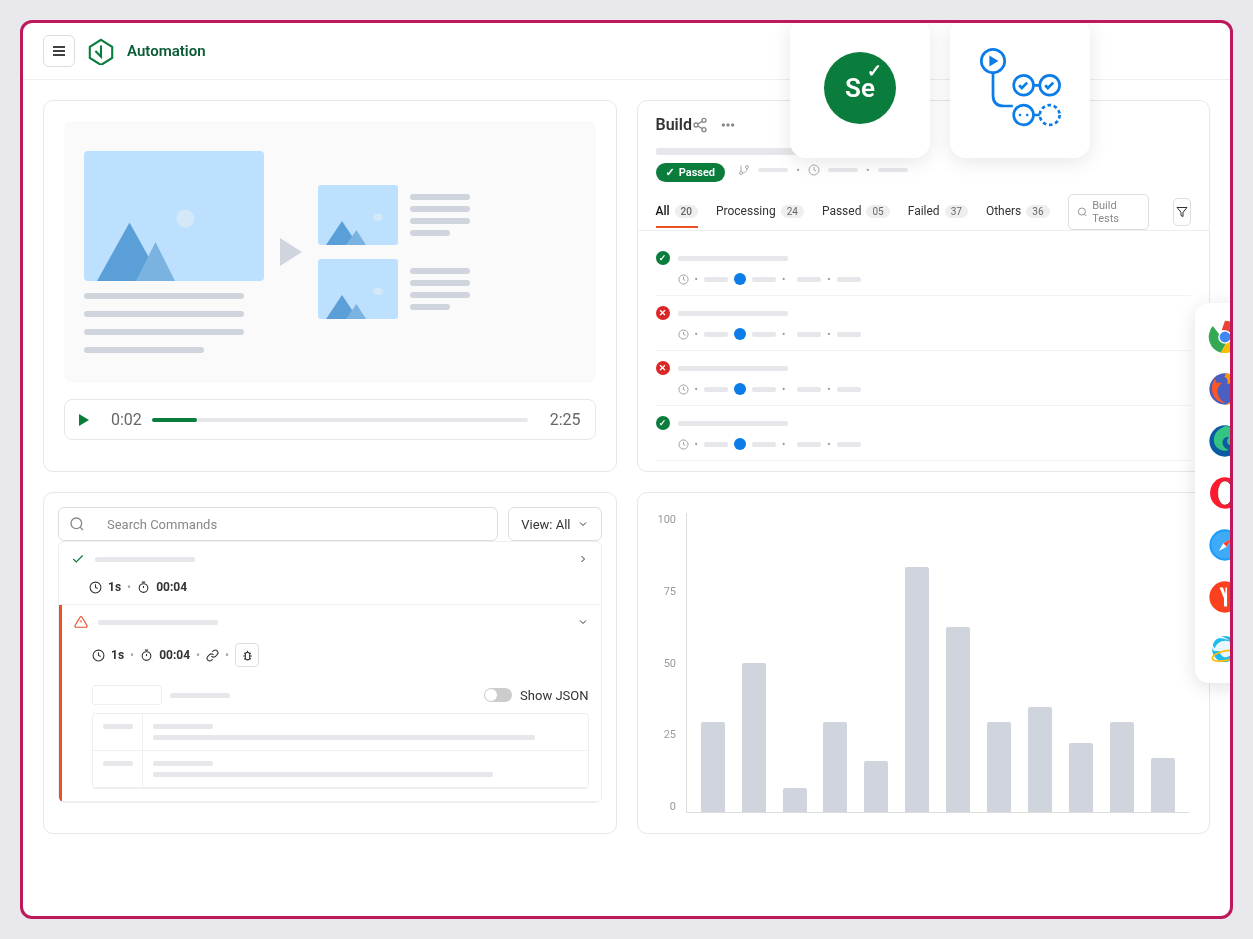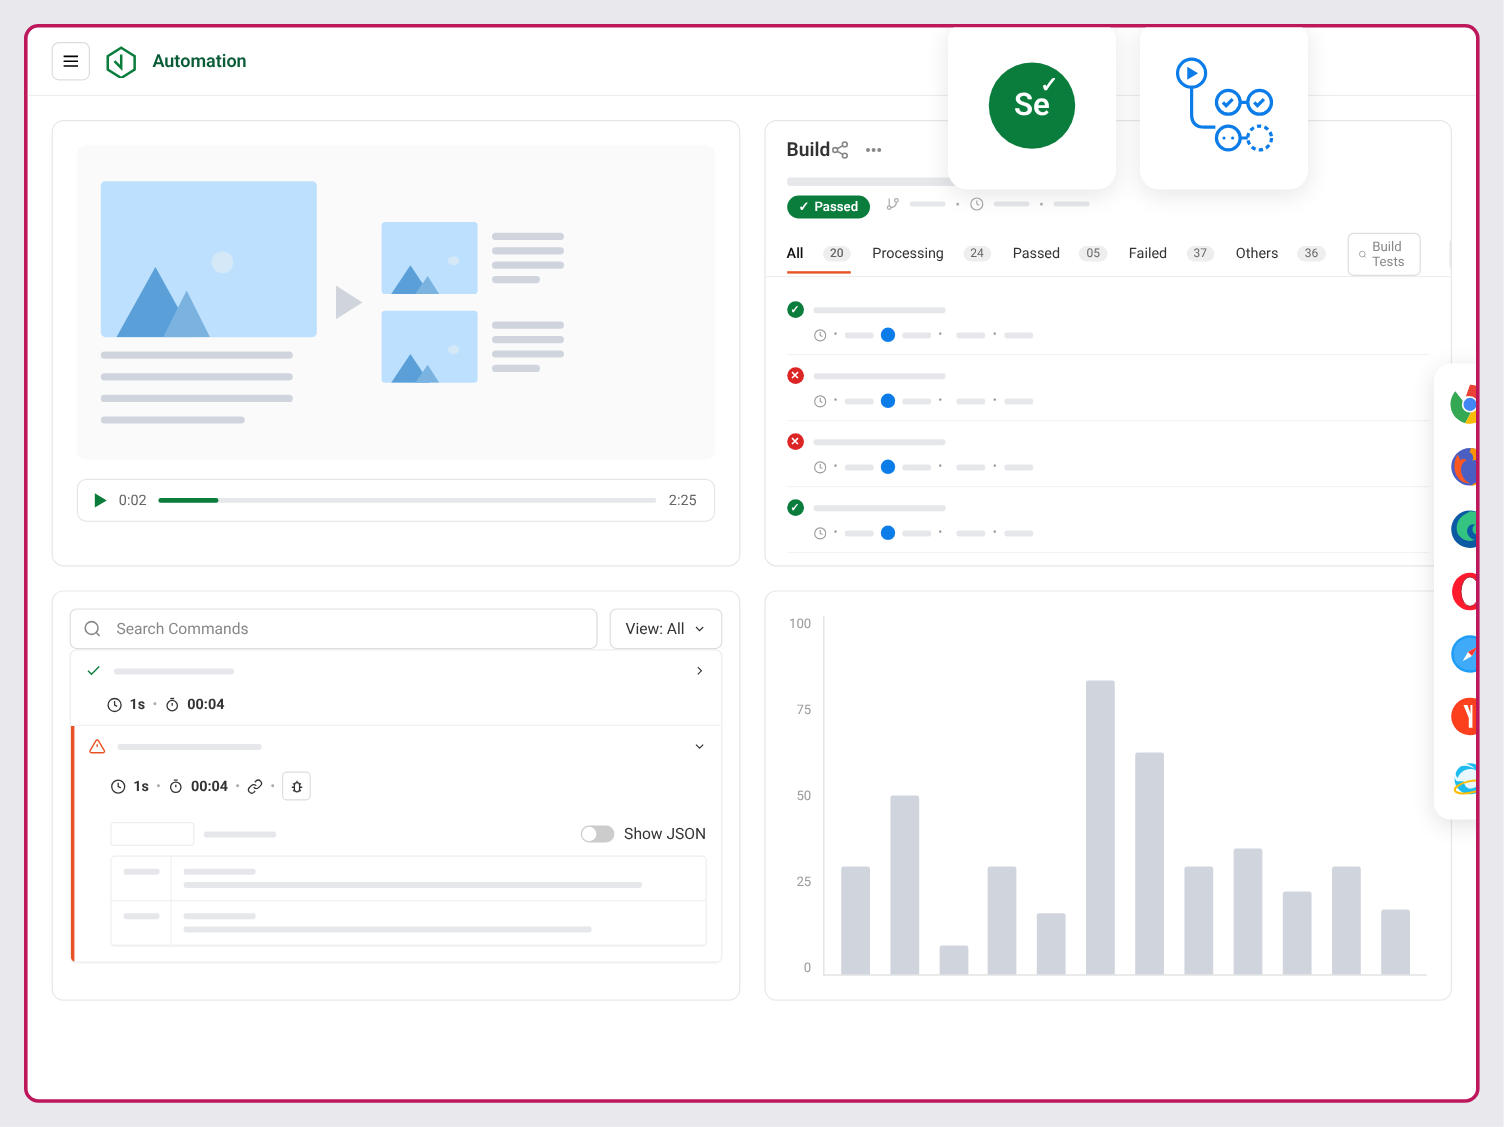--- a/index.html
+++ b/index.html
@@ -18,50 +18,50 @@
 .play-triangle { width: 0; height: 0; border-left: 22px solid #d0d5dd; border-top: 14px solid transparent; border-bottom: 14px solid transparent; }
 .small-thumbs { display: flex; flex-direction: column; gap: 14px; }
 .small-row { display: flex; gap: 12px; align-items: center; }
 .small-thumb { width: 80px; height: 60px; background: #bde0fe; border-radius: 3px; position: relative; }
 .small-lines { display: flex; flex-direction: column; gap: 6px; }
 .gray-line { height: 6px; background: #d0d5dd; border-radius: 3px; }
 .player-bar { margin-top: 16px; padding: 10px 14px; border: 1px solid #e5e7eb; border-radius: 8px; display: flex; align-items: center; gap: 10px; }
 .play-icon-sm { width: 0; height: 0; border-left: 10px solid #0a7d3d; border-top: 6px solid transparent; border-bottom: 6px solid transparent; }
 .progress { flex: 1; height: 4px; background: #e5e7eb; border-radius: 2px; position: relative; }
 .progress-fill { position: absolute; left: 0; top: 0; height: 100%; width: 12%; background: #0a7d3d; border-radius: 2px; }
-.time-label { font-size: 12px; color: #666; }
+.time-label { font-size: 16px; color: #666; margin-left: 12px; }
 
 
 .build-card { padding: 0; }
 .build-header { padding: 14px 18px; display: flex; justify-content: flex-start; align-items: center; }
 .build-title { font-size: 16px; font-weight: 600; }
 .build-actions { display: flex; gap: 12px; color: #888; }
 .build-meta { padding: 0 18px 12px; }
 .pill { display: inline-flex; align-items: center; gap: 4px; background: #0a7d3d; color: #fff; padding: 3px 10px; border-radius: 12px; font-size: 11px; font-weight: 600; }
 .meta-row { display: inline-flex; align-items: center; gap: 8px; margin-left: 10px; color: #aaa; font-size: 11px; }
 .meta-line { height: 4px; background: #e5e7eb; border-radius: 2px; display: inline-block; }
 .tabs { display: flex; gap: 18px; padding: 0 18px; border-bottom: 1px solid #eee; align-items: center; }
-.tab { display: flex; align-items: center; gap: 16px; padding: 8px 0; font-size: 12px; cursor: pointer; border-bottom: 2px solid transparent; }
+.tab { display: flex; align-items: center; gap: 5px; padding: 8px 0; font-size: 12px; cursor: pointer; border-bottom: 2px solid transparent; }
 .tab.active { border-bottom-color: #e85325; color: #111; font-weight: 500; }
 .tab-badge { background: #eee; color: #666; border-radius: 8px; font-size: 10px; padding: 1px 6px; }
 .search-tests { margin-left: auto; border: 1px solid #ddd; border-radius: 5px; padding: 4px 8px; display: flex; align-items: center; gap: 5px; font-size: 11px; color: #888; width: 120px; }
 .filter-btn { width: 28px; height: 28px; border: 1px solid #ddd; border-radius: 5px; display: flex; align-items: center; justify-content: center; margin-left: 6px; cursor: pointer; }
 .test-list { padding: 10px 18px; }
 .test-item { display: flex; flex-direction: column; gap: 8px; padding: 10px 0; border-bottom: 1px solid #f3f3f3; }
 .test-top { display: flex; align-items: center; gap: 8px; }
 .status-dot { width: 14px; height: 14px; border-radius: 50%; display: flex; align-items: center; justify-content: center; color: #fff; font-size: 9px; font-weight: bold; }
 .status-dot.passed { background: #0a7d3d; }
 .status-dot.failed { background: #dc2626; }
 .test-sub { display: flex; align-items: center; gap: 6px; padding-left: 22px; color: #999; font-size: 10px; }
 .os-dot { width: 12px; height: 12px; background: #0c7de8; border-radius: 50%; }
 
 
 .commands-card { padding: 14px; display: flex; flex-direction: column; }
 .commands-top { display: flex; gap: 10px; }
-.search-cmd { flex: 1; border: 1px solid #ddd; border-radius: 6px; padding: 8px 10px; display: flex; align-items: center; gap: 12px; color: #888; background: #fff; }
+.search-cmd { flex: 1; border: 1px solid #ddd; border-radius: 6px; padding: 8px 10px; display: flex; align-items: center; gap: 22px; color: #888; background: #fff; }
 .view-btn { border: 1px solid #ddd; border-radius: 6px; padding: 8px 12px; display: flex; align-items: center; gap: 6px; cursor: pointer; font-size: 13px; }
 .commands-count { padding: 12px 4px; font-weight: 600; font-size: 13px; color: #0a7d3d; }
 .cmd-list { border: 1px solid #eee; border-radius: 6px; overflow: hidden; }
 .cmd-item { border-bottom: 1px solid #f0f0f0; }
 .cmd-item.warn { border-left: 3px solid #e85325; }
 .cmd-head { padding: 10px 12px; display: flex; align-items: center; gap: 10px; }
 .cmd-timing { padding: 4px 12px 10px 30px; display: flex; align-items: center; gap: 6px; font-size: 12px; color: #333; }
 .cmd-timing .dot { color: #aaa; }
 .bug-btn { width: 24px; height: 24px; border: 1px solid #ddd; border-radius: 4px; display: flex; align-items: center; justify-content: center; }
 .cmd-detail { padding: 0 12px 12px 30px; }

